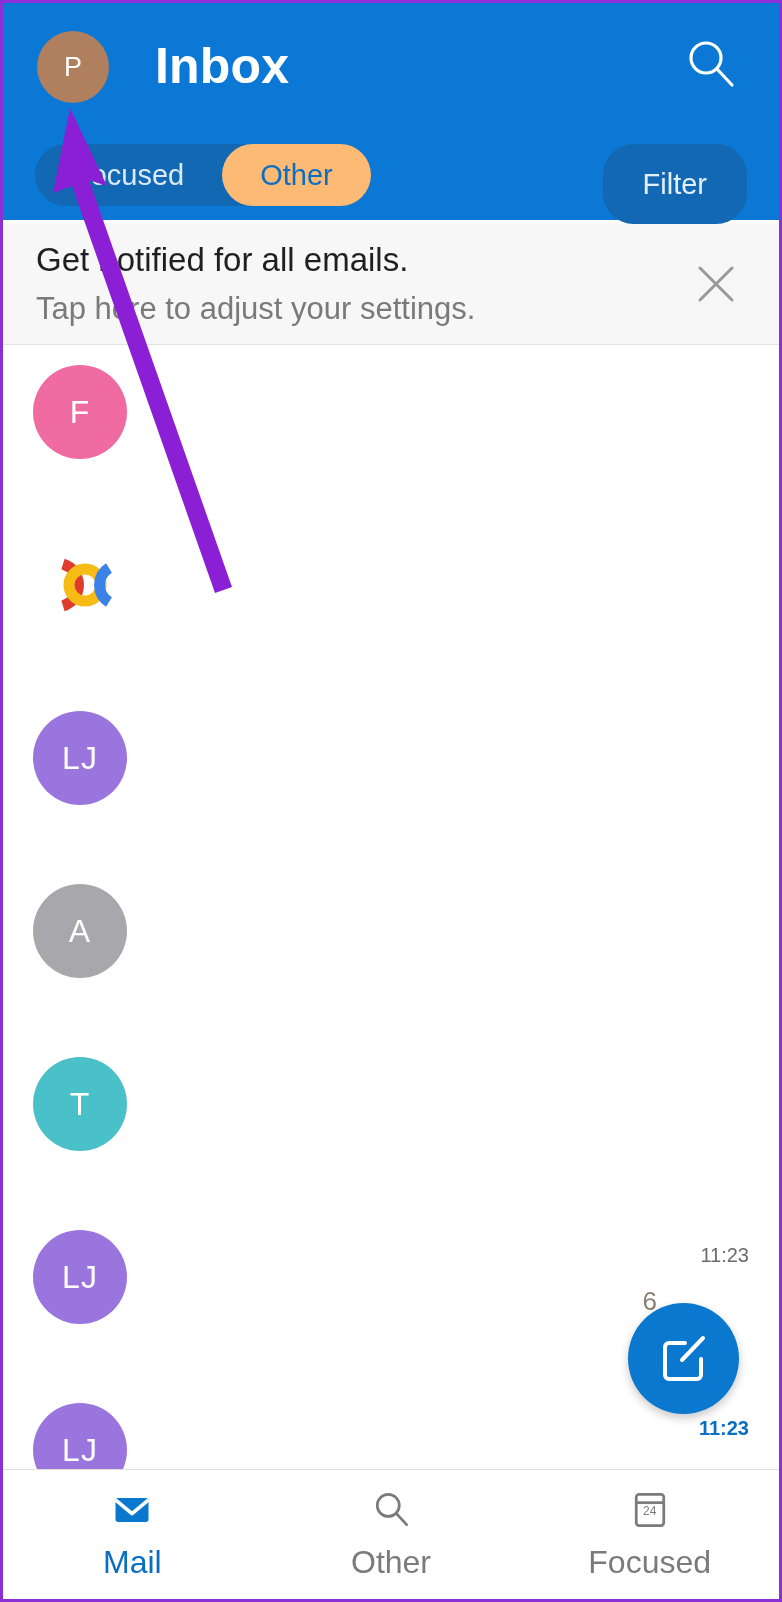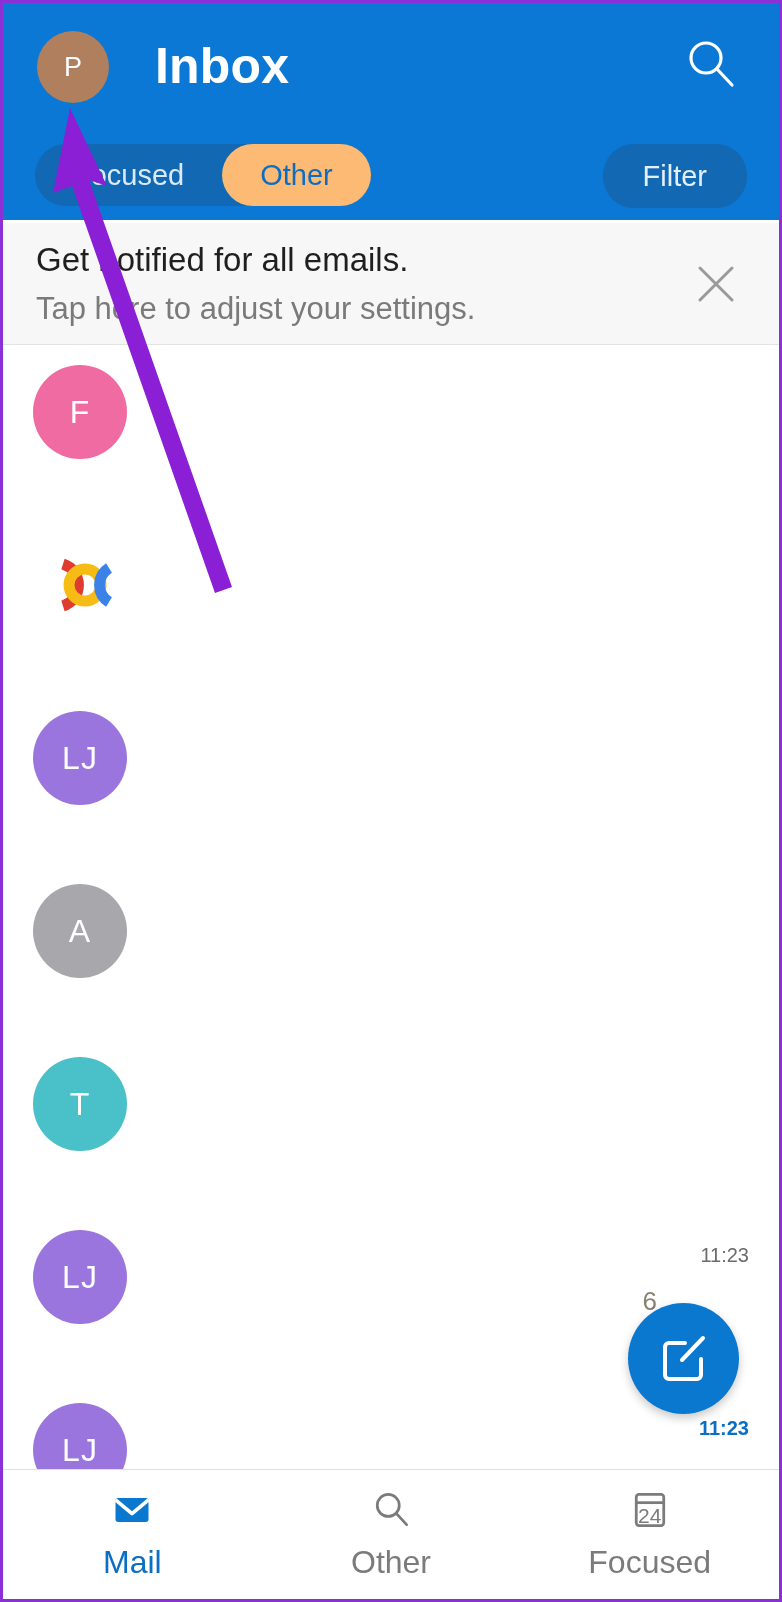--- a/index.html
+++ b/index.html
@@ -75,21 +75,21 @@
     color: #dbeaf7;
   }
   .pill.active {
     background: #fdba74;
     color: #0a6fc2;
     font-weight: normal;
   }
   .filter-btn {
     position: absolute;
     right: 32px; top: 141px;
-    height: 64px;
+    height: 80px;
     padding: 0 40px;
     background: #1268b3;
     border-radius: 31px;
     display: flex; align-items: center; justify-content: center;
     color: #e3f0fb;
     font-size: 29px;
   }
 
   
   .banner {
@@ -335,21 +335,21 @@
       </span>
       <span class="nav-label">Other</span>
     </div>
 
     <div class="nav-item">
       <span style="position:relative;display:inline-block;">
         <svg viewBox="0 0 48 48" width="48" height="44" fill="none" stroke="#7b7b7b" stroke-width="3">
           <rect x="9" y="7" width="30" height="34" rx="3"></rect>
           <line x1="9" y1="16" x2="39" y2="16"></line>
         </svg>
-        <span style="position:absolute;left:0;top:16px;width:48px;text-align:center;font-size:21px;color:#7b7b7b;">24</span>
+        <span style="position:absolute;left:0;top:16px;width:48px;text-align:center;font-size:12px;color:#7b7b7b;">24</span>
       </span>
       <span class="nav-label">Focused</span>
     </div>
   </div>
 
   <svg class="arrow-overlay" viewBox="0 0 782 1602">
     <path d="M67 105
              L104 183
              L86 177
              L229 584

